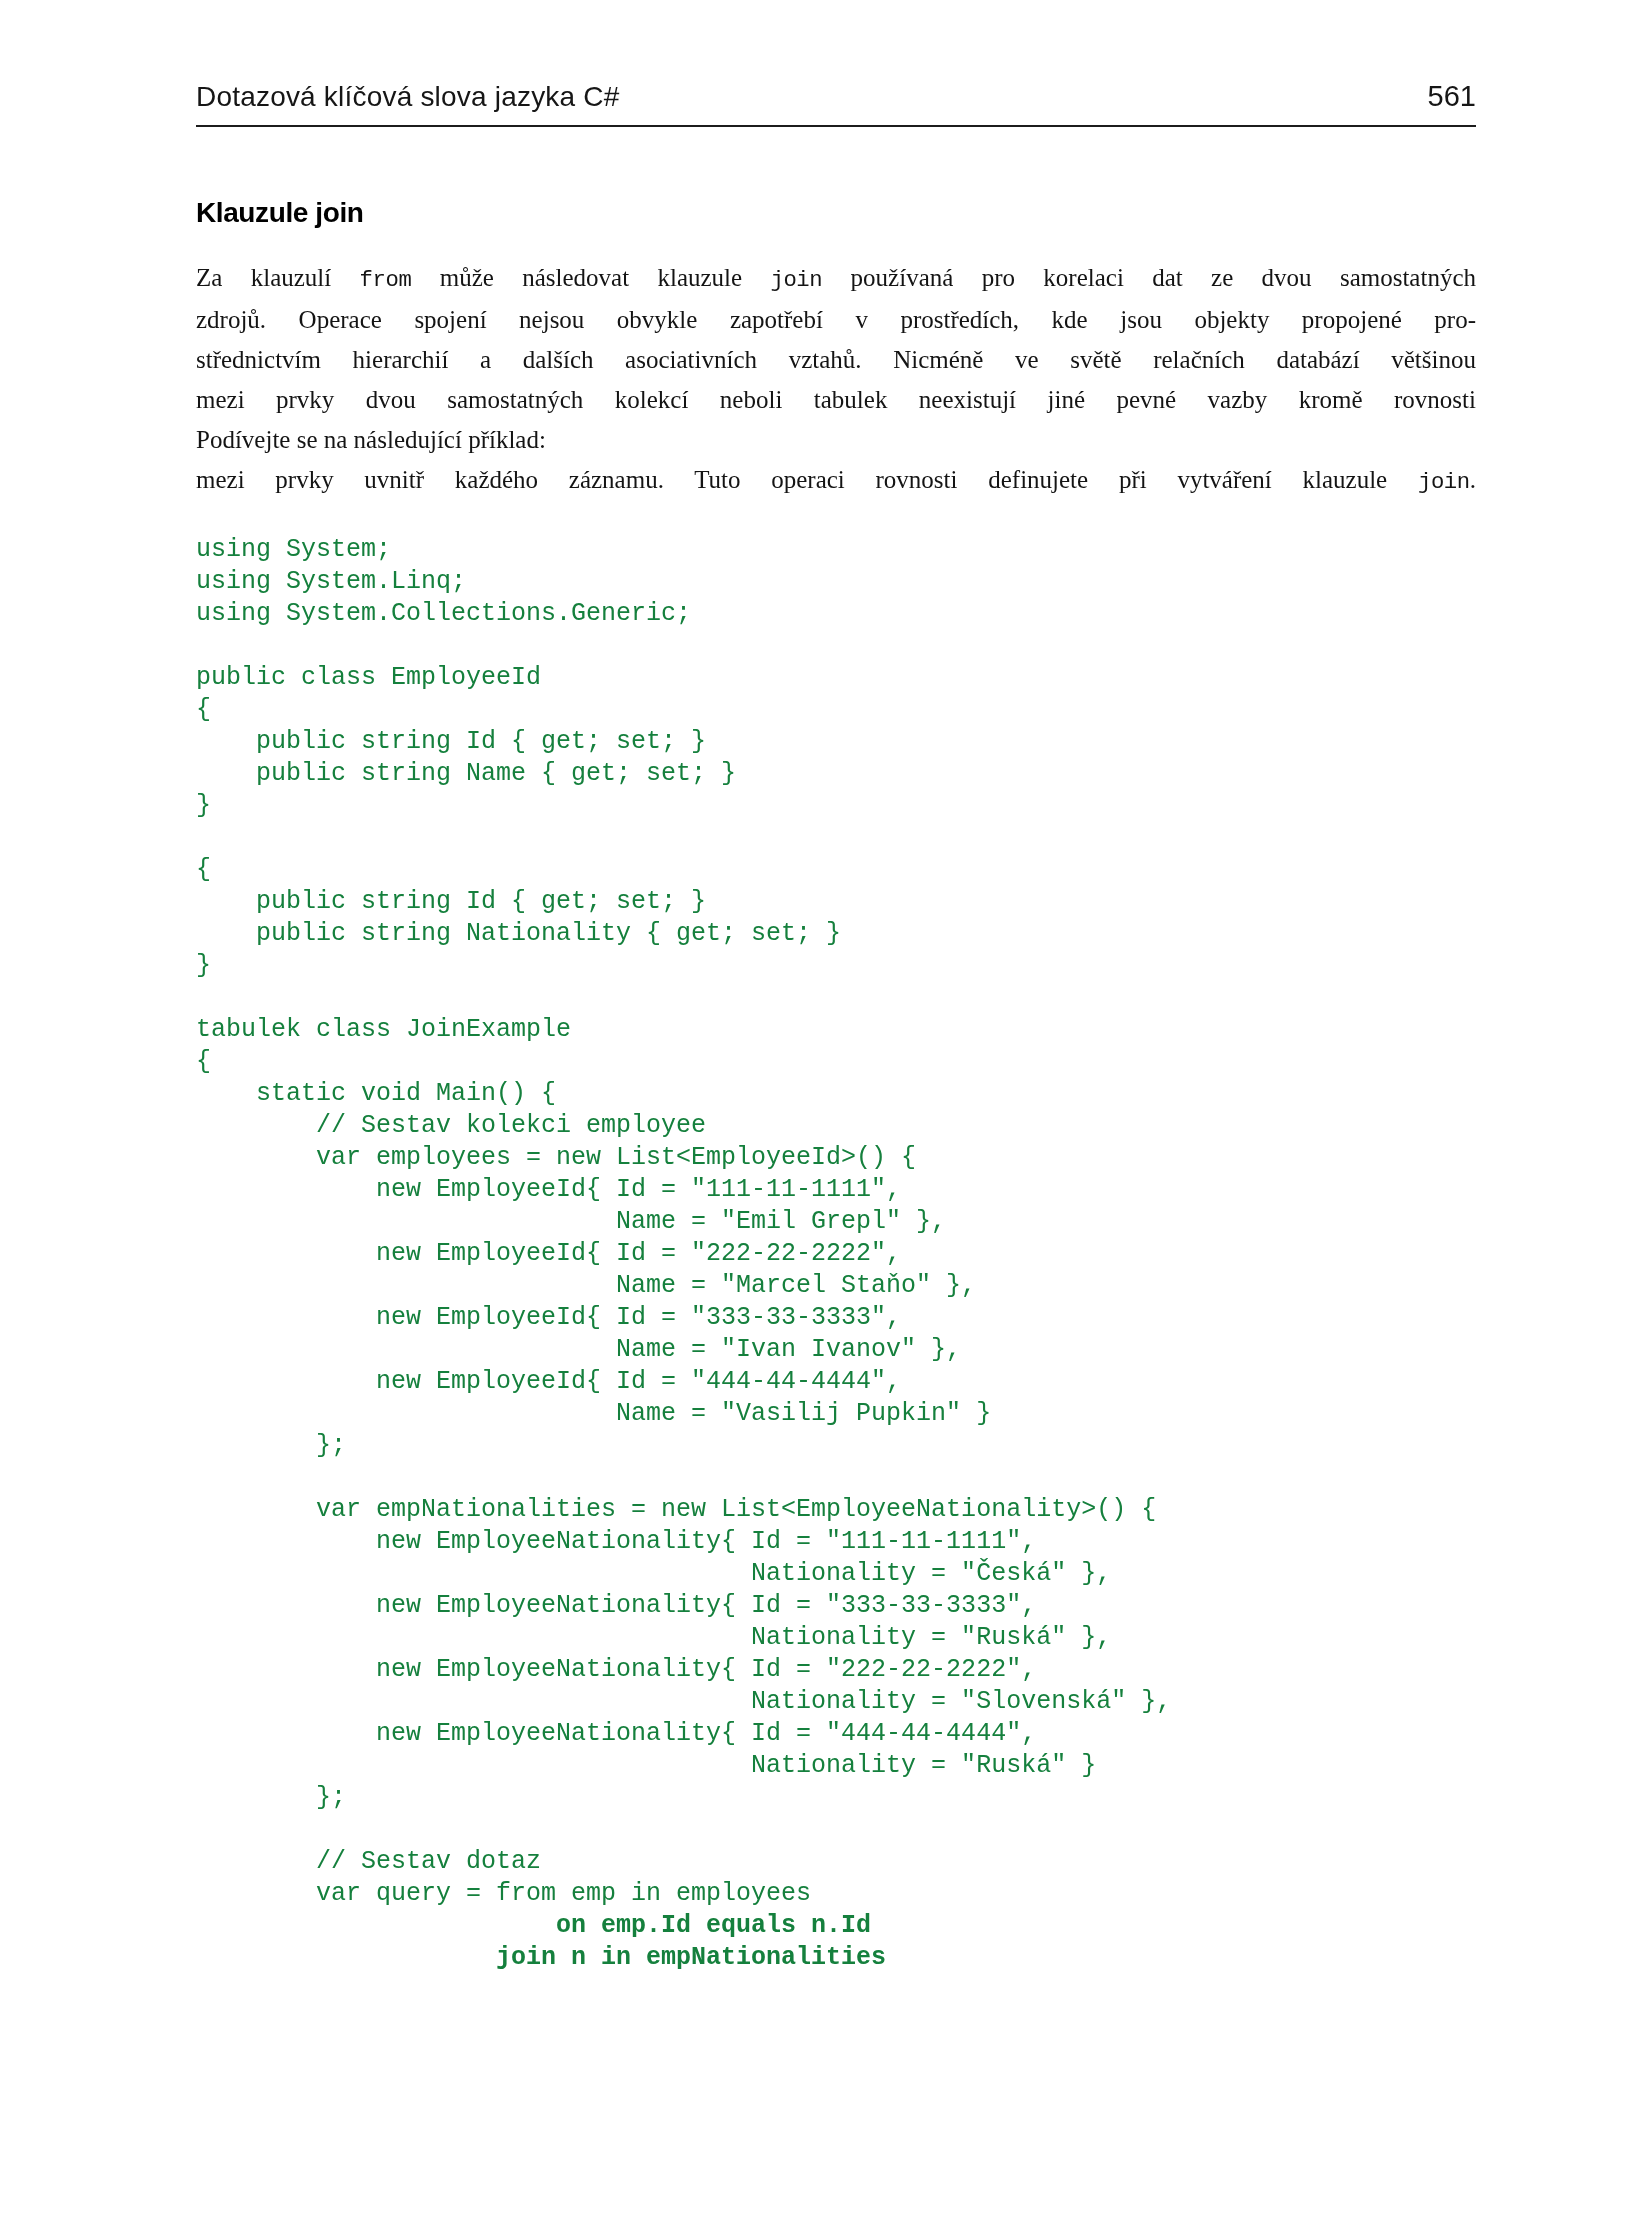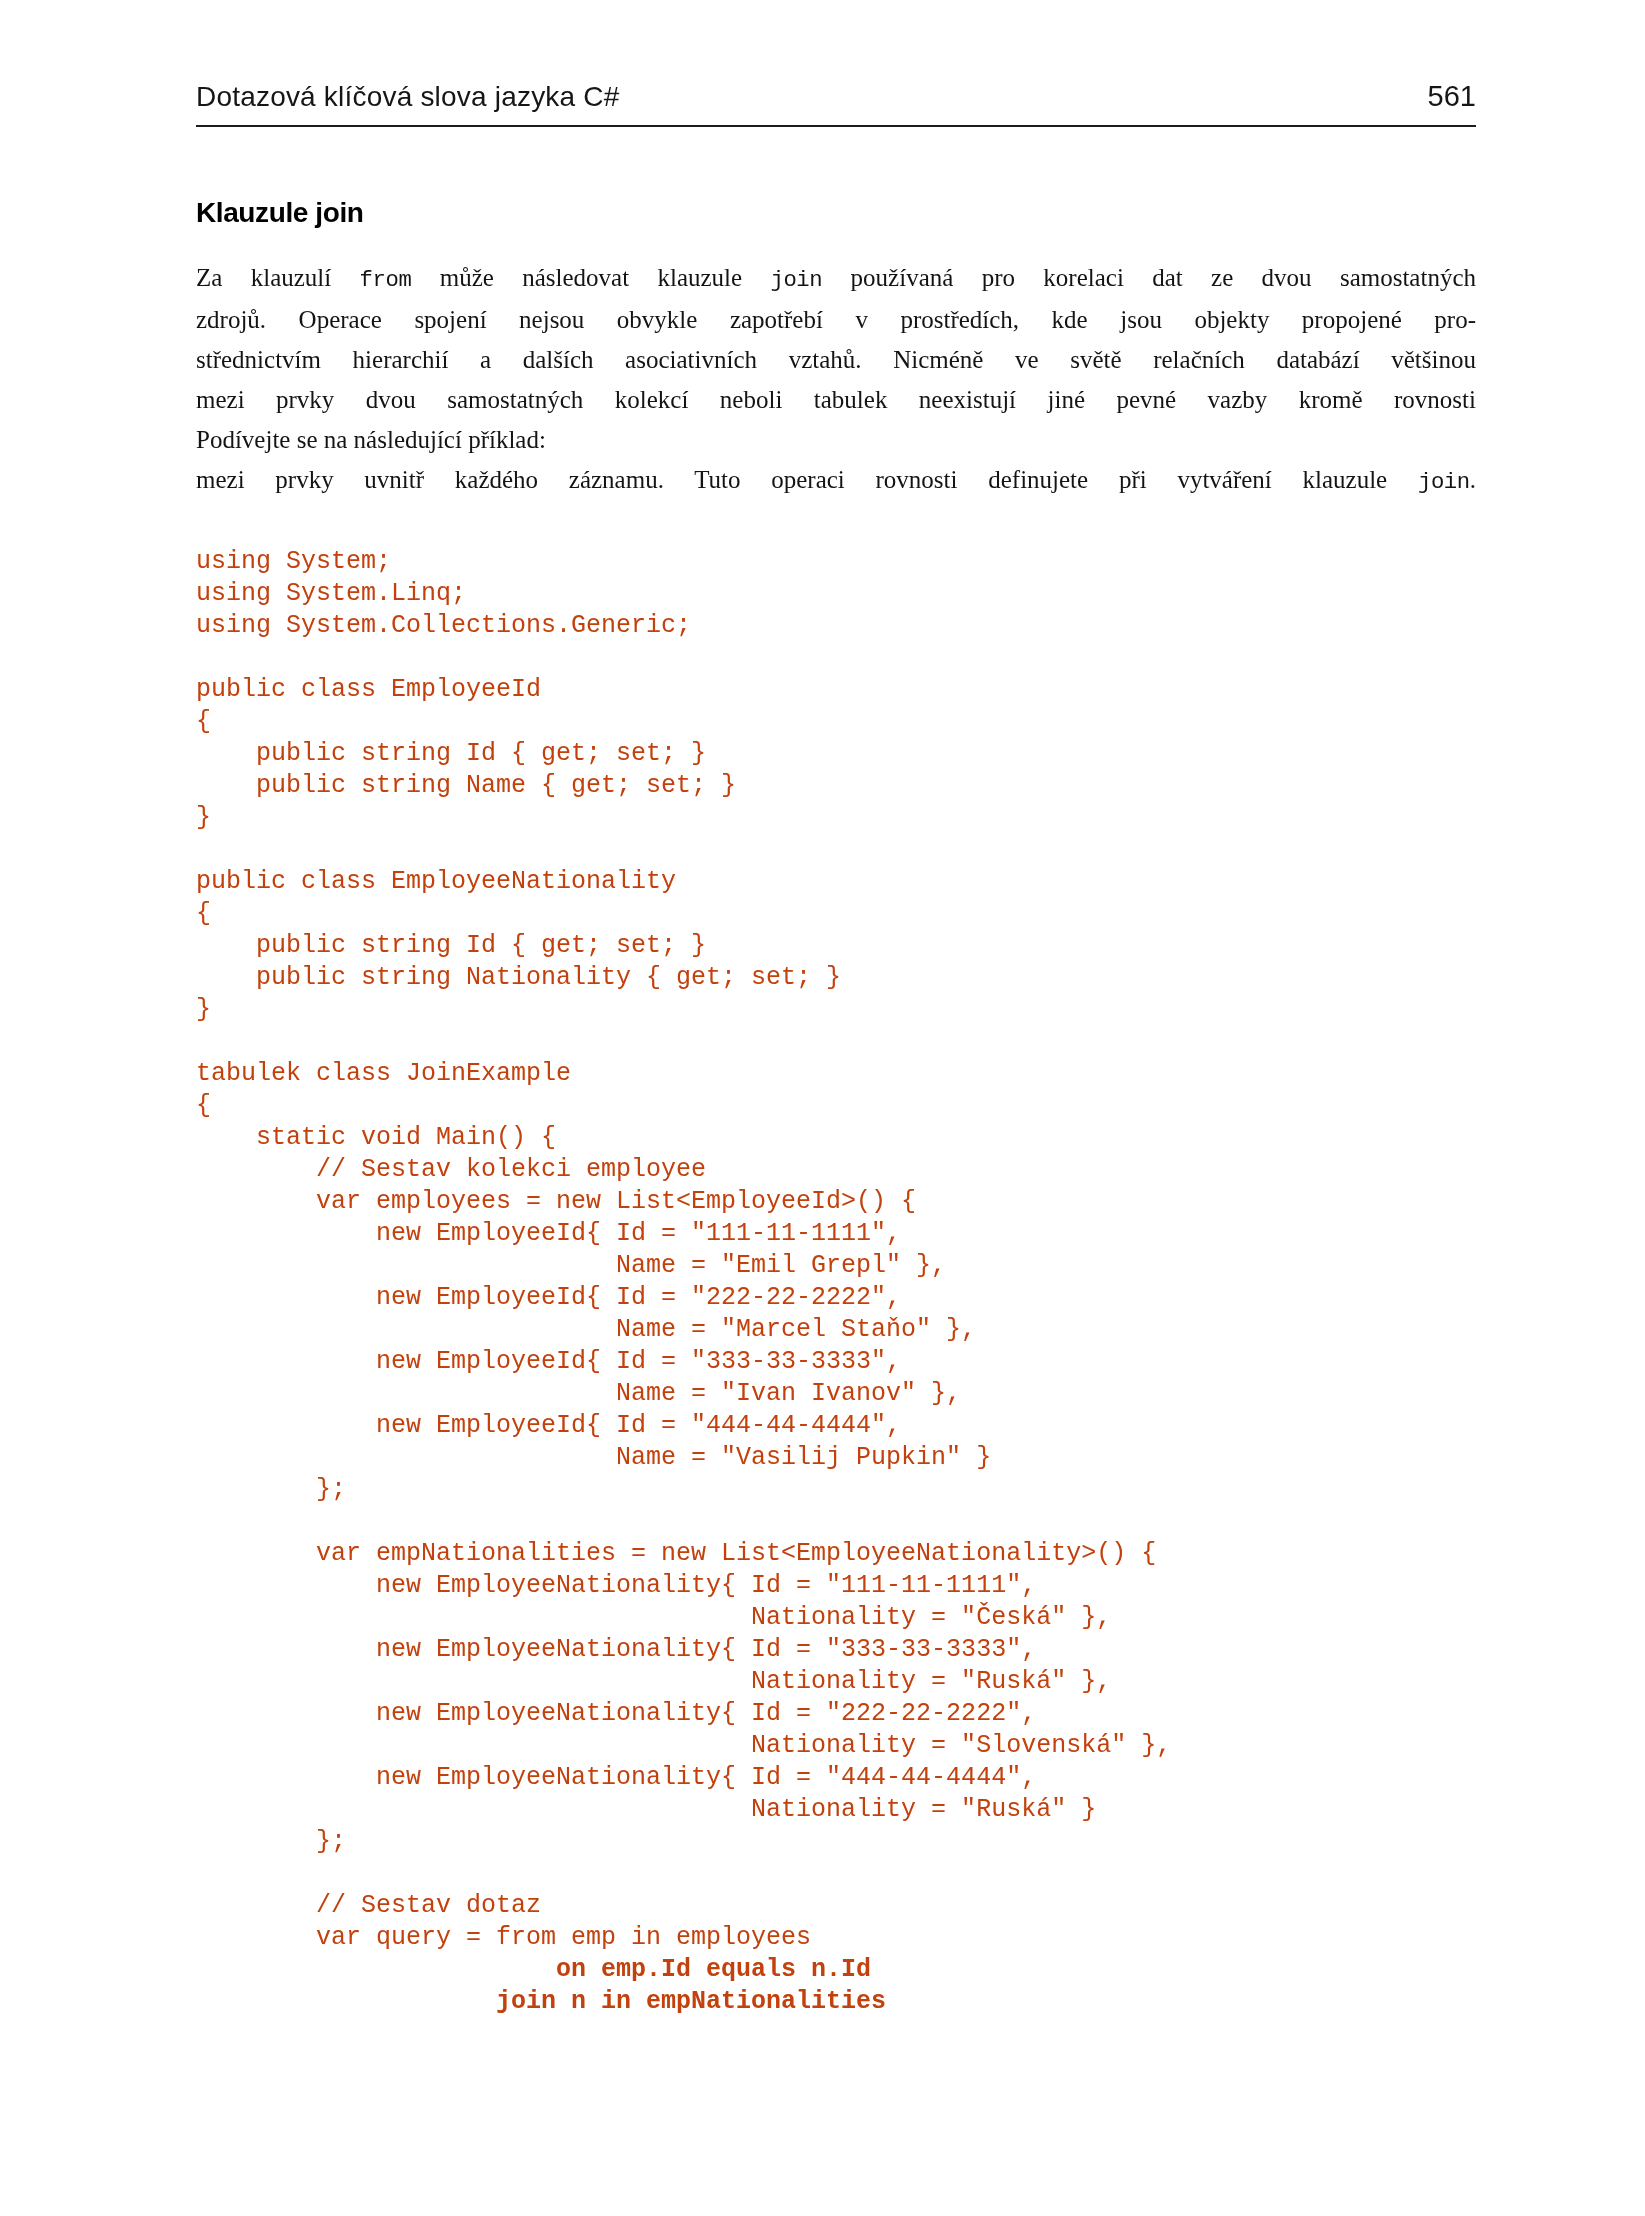--- a/index.html
+++ b/index.html
@@ -56,24 +56,24 @@
   .pline.pline-last {
     text-align: left;
     text-align-last: left;
   }
   .inline-code {
     font-family: "Liberation Mono", monospace;
     font-size: 0.89em;
     letter-spacing: -0.4px;
   }
   .code-block {
-    margin-top: 44px;
+    margin-top: 32px;
     font-family: "Liberation Mono", monospace;
     font-size: 25px;
-    color: #c2410c;
+    color: #15803d;
   }
   .cline {
     height: 32px;
     line-height: 32px;
     white-space: pre;
     font-weight: 400;
   }
   .cline.bold { font-weight: 700; }
 </style>
 </head>
@@ -103,21 +103,20 @@
       <div class="cline">using System;</div>
       <div class="cline">using System.Linq;</div>
       <div class="cline">using System.Collections.Generic;</div>
       <div class="cline"></div>
       <div class="cline">public class EmployeeId</div>
       <div class="cline">{</div>
       <div class="cline">    public string Id { get; set; }</div>
       <div class="cline">    public string Name { get; set; }</div>
       <div class="cline">}</div>
       <div class="cline"></div>
-      <div class="cline">public class EmployeeNationality</div>
       <div class="cline">{</div>
       <div class="cline">    public string Id { get; set; }</div>
       <div class="cline">    public string Nationality { get; set; }</div>
       <div class="cline">}</div>
       <div class="cline"></div>
       <div class="cline">tabulek class JoinExample</div>
       <div class="cline">{</div>
       <div class="cline">    static void Main() {</div>
       <div class="cline">        // Sestav kolekci employee</div>
       <div class="cline">        var employees = new List&lt;EmployeeId&gt;() {</div>

